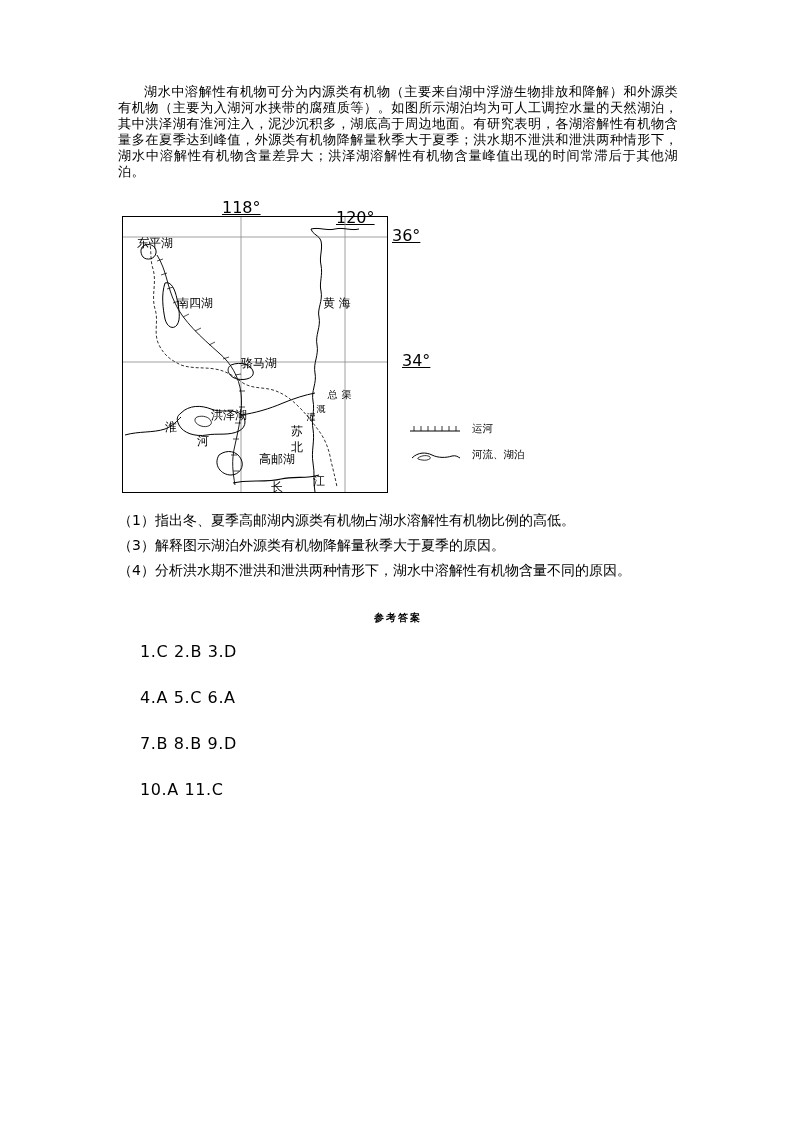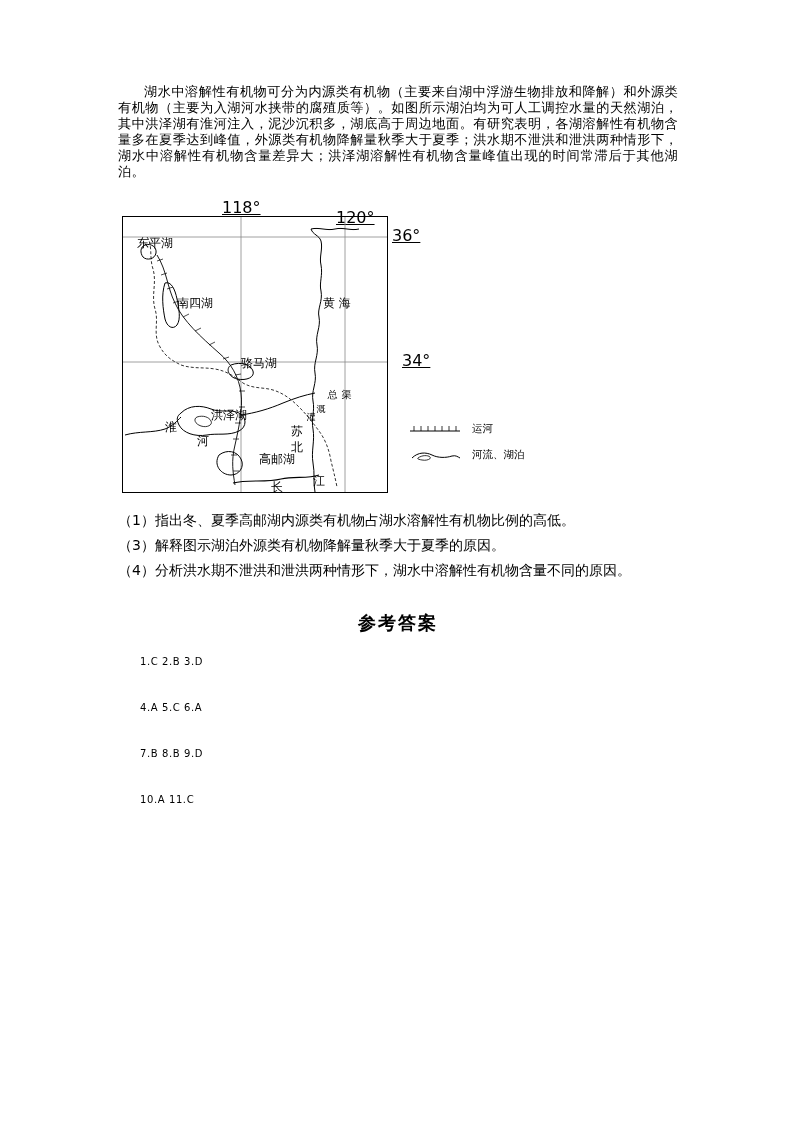--- a/index.html
+++ b/index.html
@@ -94,27 +94,27 @@
     margin-top: 6px;
   }
   .q {
     font-size: 14px;
     line-height: 25px;
     white-space: nowrap;
   }
   .answers-title {
     text-align: center;
     font-weight: bold;
-    font-size: 18px;
+    font-size: 10px;
     margin-top: 28px;
     margin-bottom: 16px;
     letter-spacing: 2px;
   }
   .ans {
-    font-size: 10px;
+    font-size: 16px;
     font-family: "DejaVu Sans", "Liberation Sans", sans-serif;
     line-height: 22px;
     margin-left: 22px;
     margin-bottom: 24px;
     letter-spacing: 0.6px;
   }
 </style>
 </head>
 <body>
 

